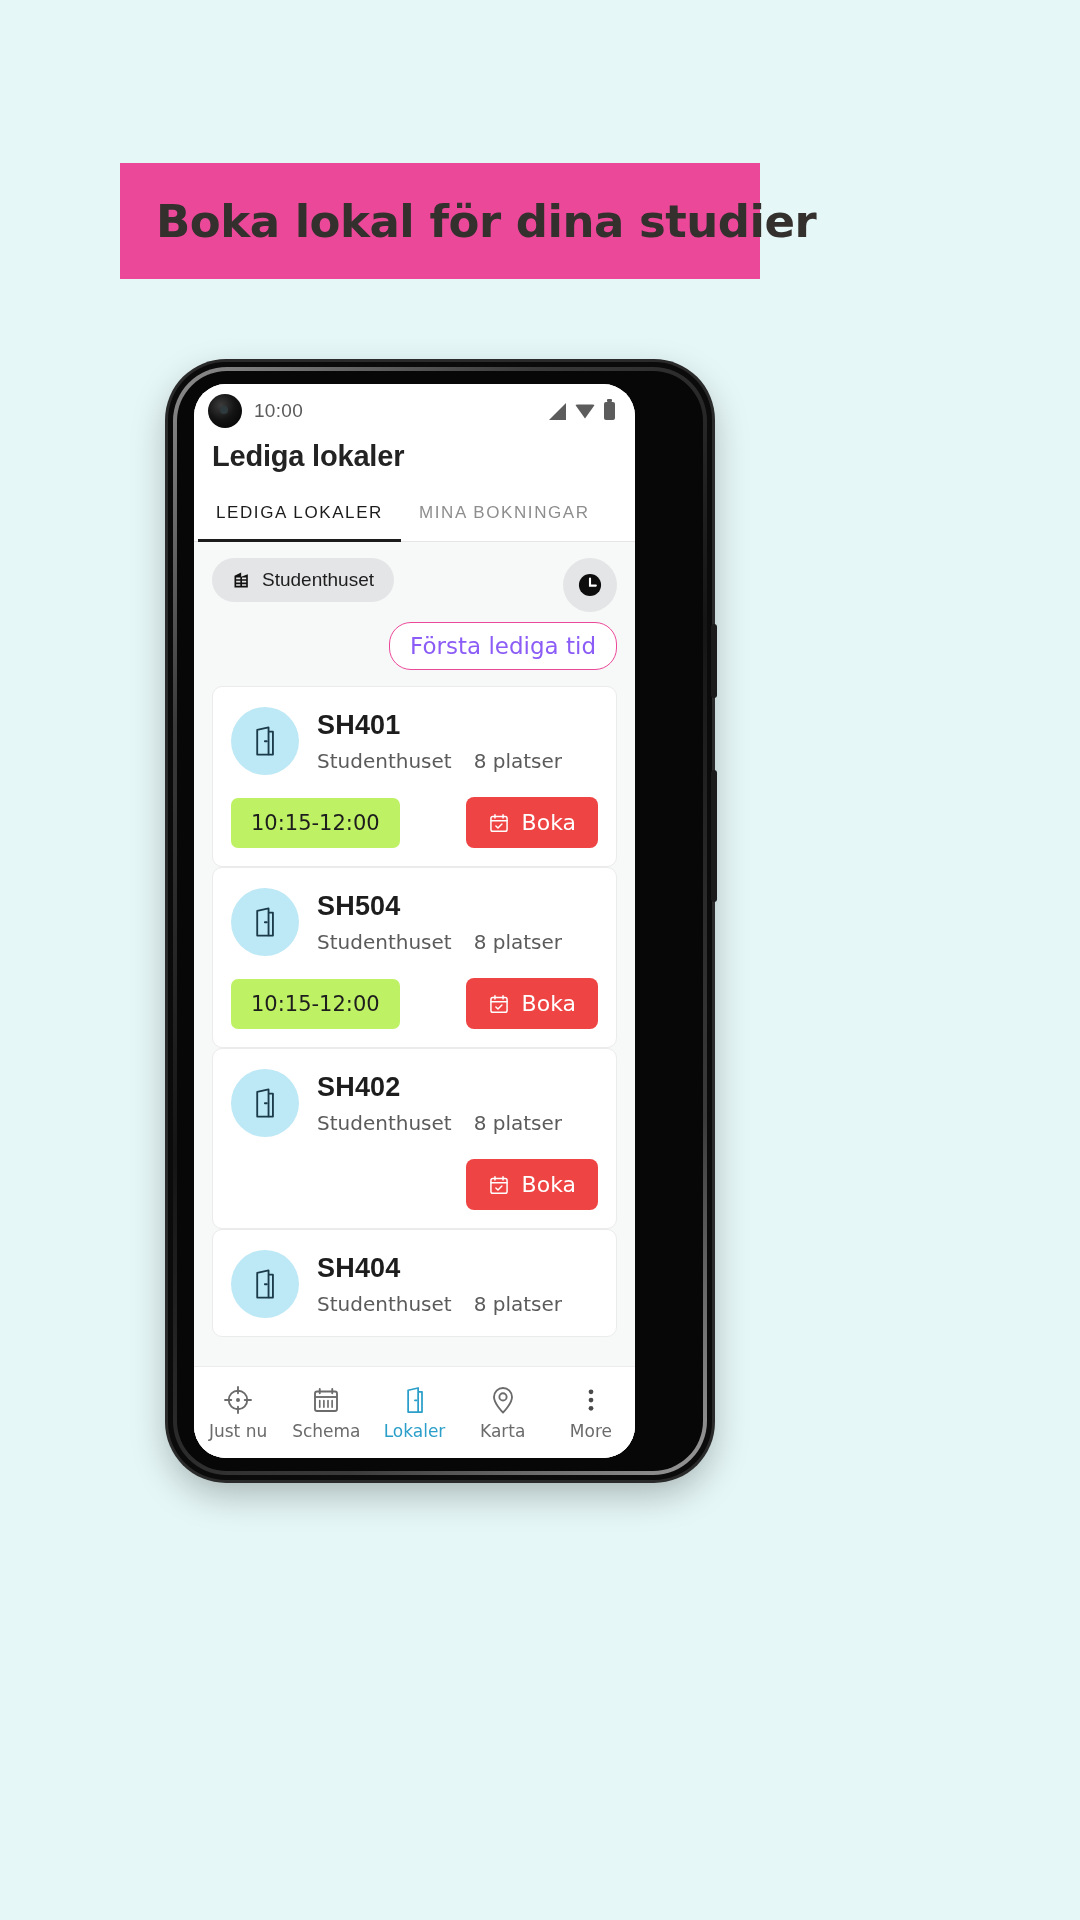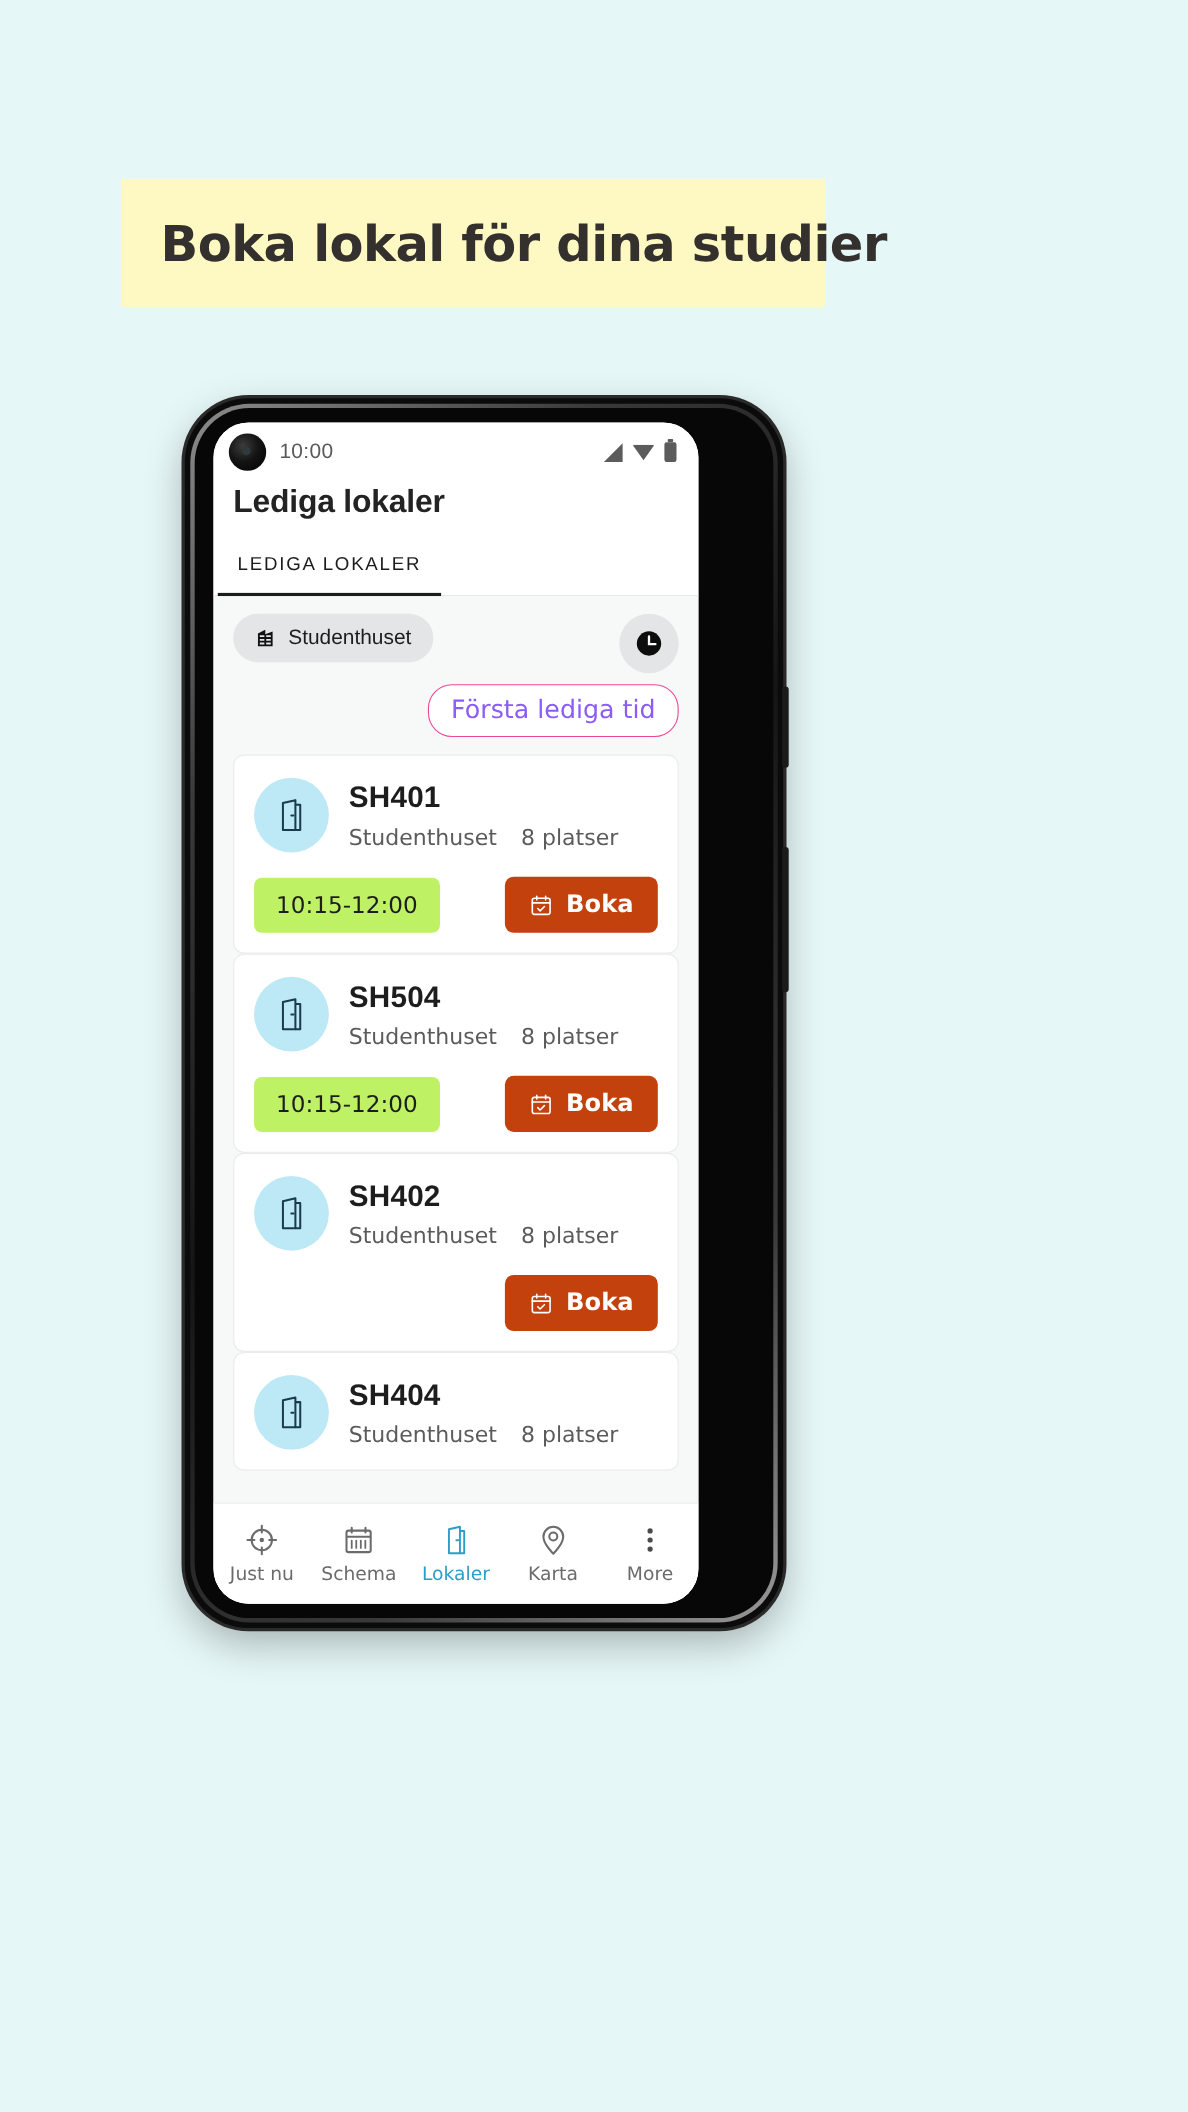--- a/index.html
+++ b/index.html
@@ -15,25 +15,25 @@
   .page {
     position: relative;
     width: 1080px;
     height: 1920px;
     background: #e6f7f7;
   }
 
   
   .banner {
     position: absolute;
-    left: 110px;
+    left: 120px;
     top: 163px;
     width: 640px;
     height: 116px;
-    background: #fef9c3;
+    background: #ec4899;
     display: flex;
     align-items: center;
   }
   .banner-title {
     font-family: "DejaVu Sans", sans-serif;
     font-size: 45px;
     font-weight: 700;
     color: #33302e;
     letter-spacing: -0.5px;
     padding-left: 36px;
@@ -300,30 +300,30 @@
   .time-chip {
     background: #bef264;
     border-radius: 7px;
     padding: 13px 20px;
     font-size: 21px;
     color: #1d1d1d;
     font-family: "DejaVu Sans", sans-serif;
   }
   .book-btn {
     margin-left: auto;
-    background: #c2410c;
+    background: #ef4444;
     color: #fff;
     border-radius: 8px;
     padding: 13px 22px;
     display: inline-flex;
     align-items: center;
     gap: 12px;
     font-size: 22px;
     font-family: "DejaVu Sans", sans-serif;
-    font-weight: 700;
+    font-weight: 400;
   }
 
   
   .bottomnav {
     position: absolute;
     left: 0; right: 0; bottom: 0;
     height: 92px;
     background: #fff;
     border-top: 1px solid #ececec;
     display: flex;
@@ -385,20 +385,23 @@
       </div>
 
       <div class="appbar">
         <div class="appbar-title">Lediga lokaler</div>
       </div>
 
       <div class="tabs">
         <div class="tab active">
           <span>LEDIGA LOKALER</span>
         </div>
+        <div class="tab">
+          <span>MINA BOKNINGAR</span>
+        </div>
       </div>
 
       <div class="content">
 
         <div class="filters">
           <div class="chip">
             <svg class="chip-icon" viewBox="0 0 24 24">
               <path fill="#111" d="M3 21V7l8-4v5l8-3v16H3zm2-2h5v-2H5v2zm0-4h5v-2H5v2zm0-4h5V9H5v2zm7 8h5v-2h-5v2zm0-4h5v-2h-5v2zm0-4h5V9h-5v2z"></path>
             </svg>
             <span>Studenthuset</span>

